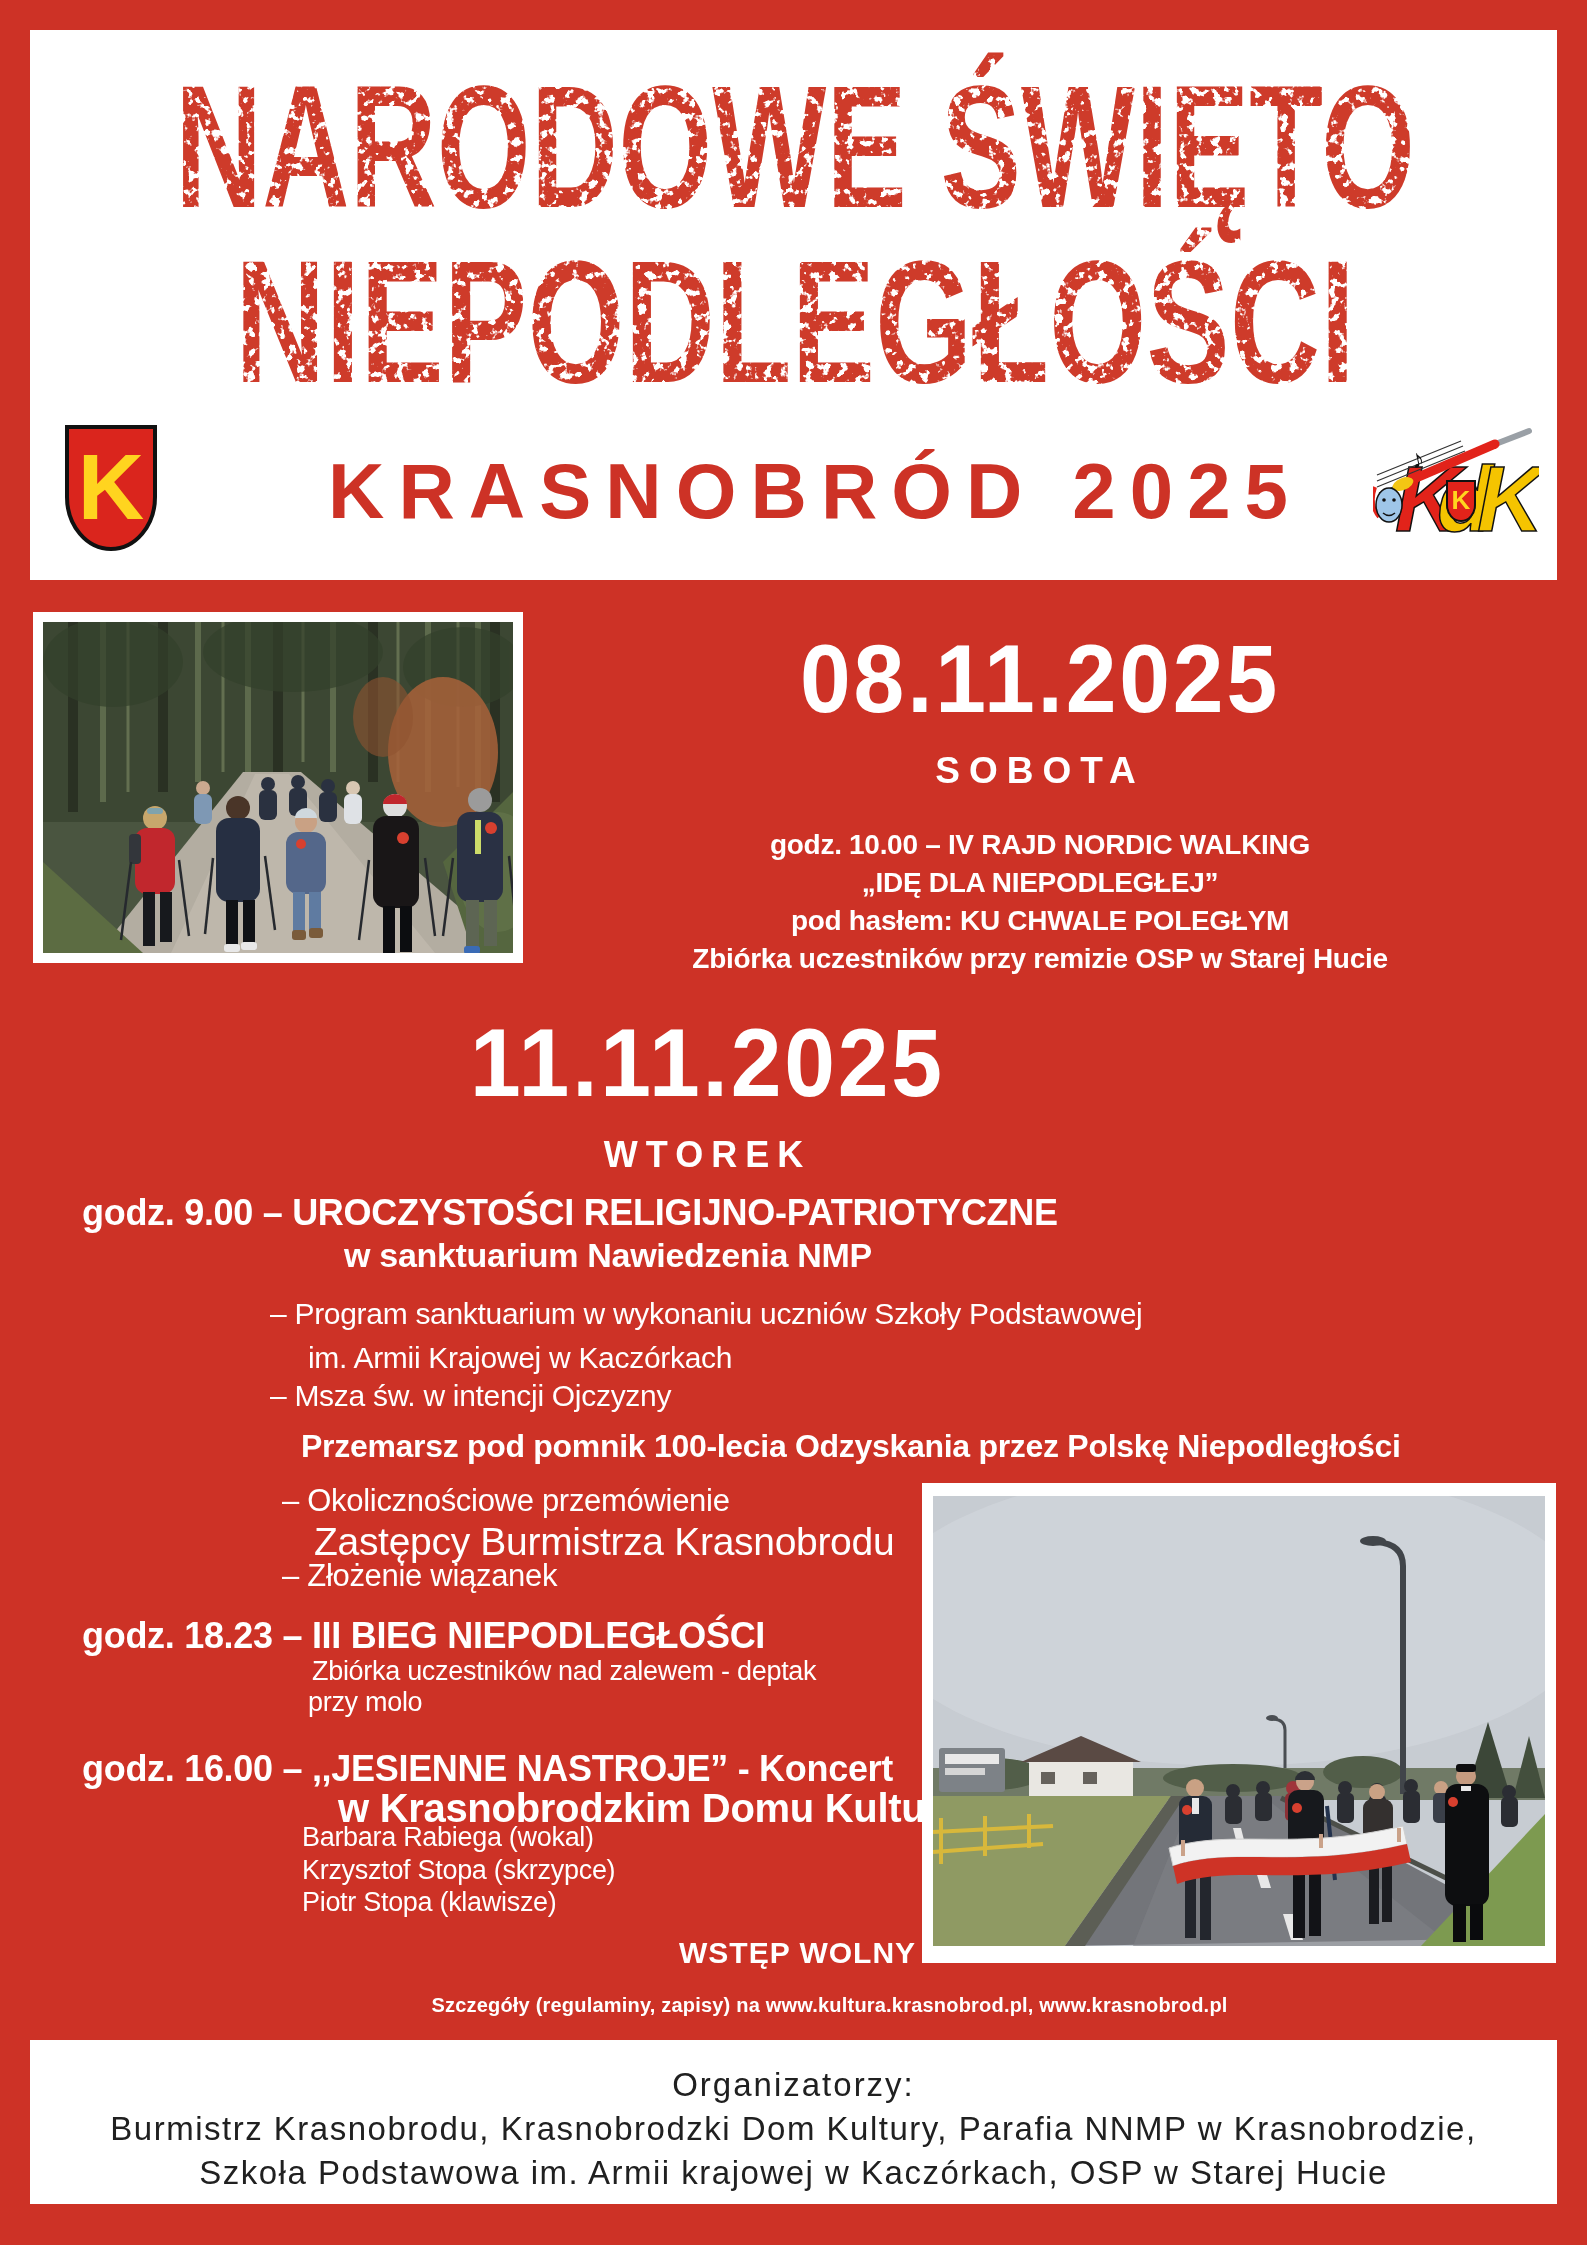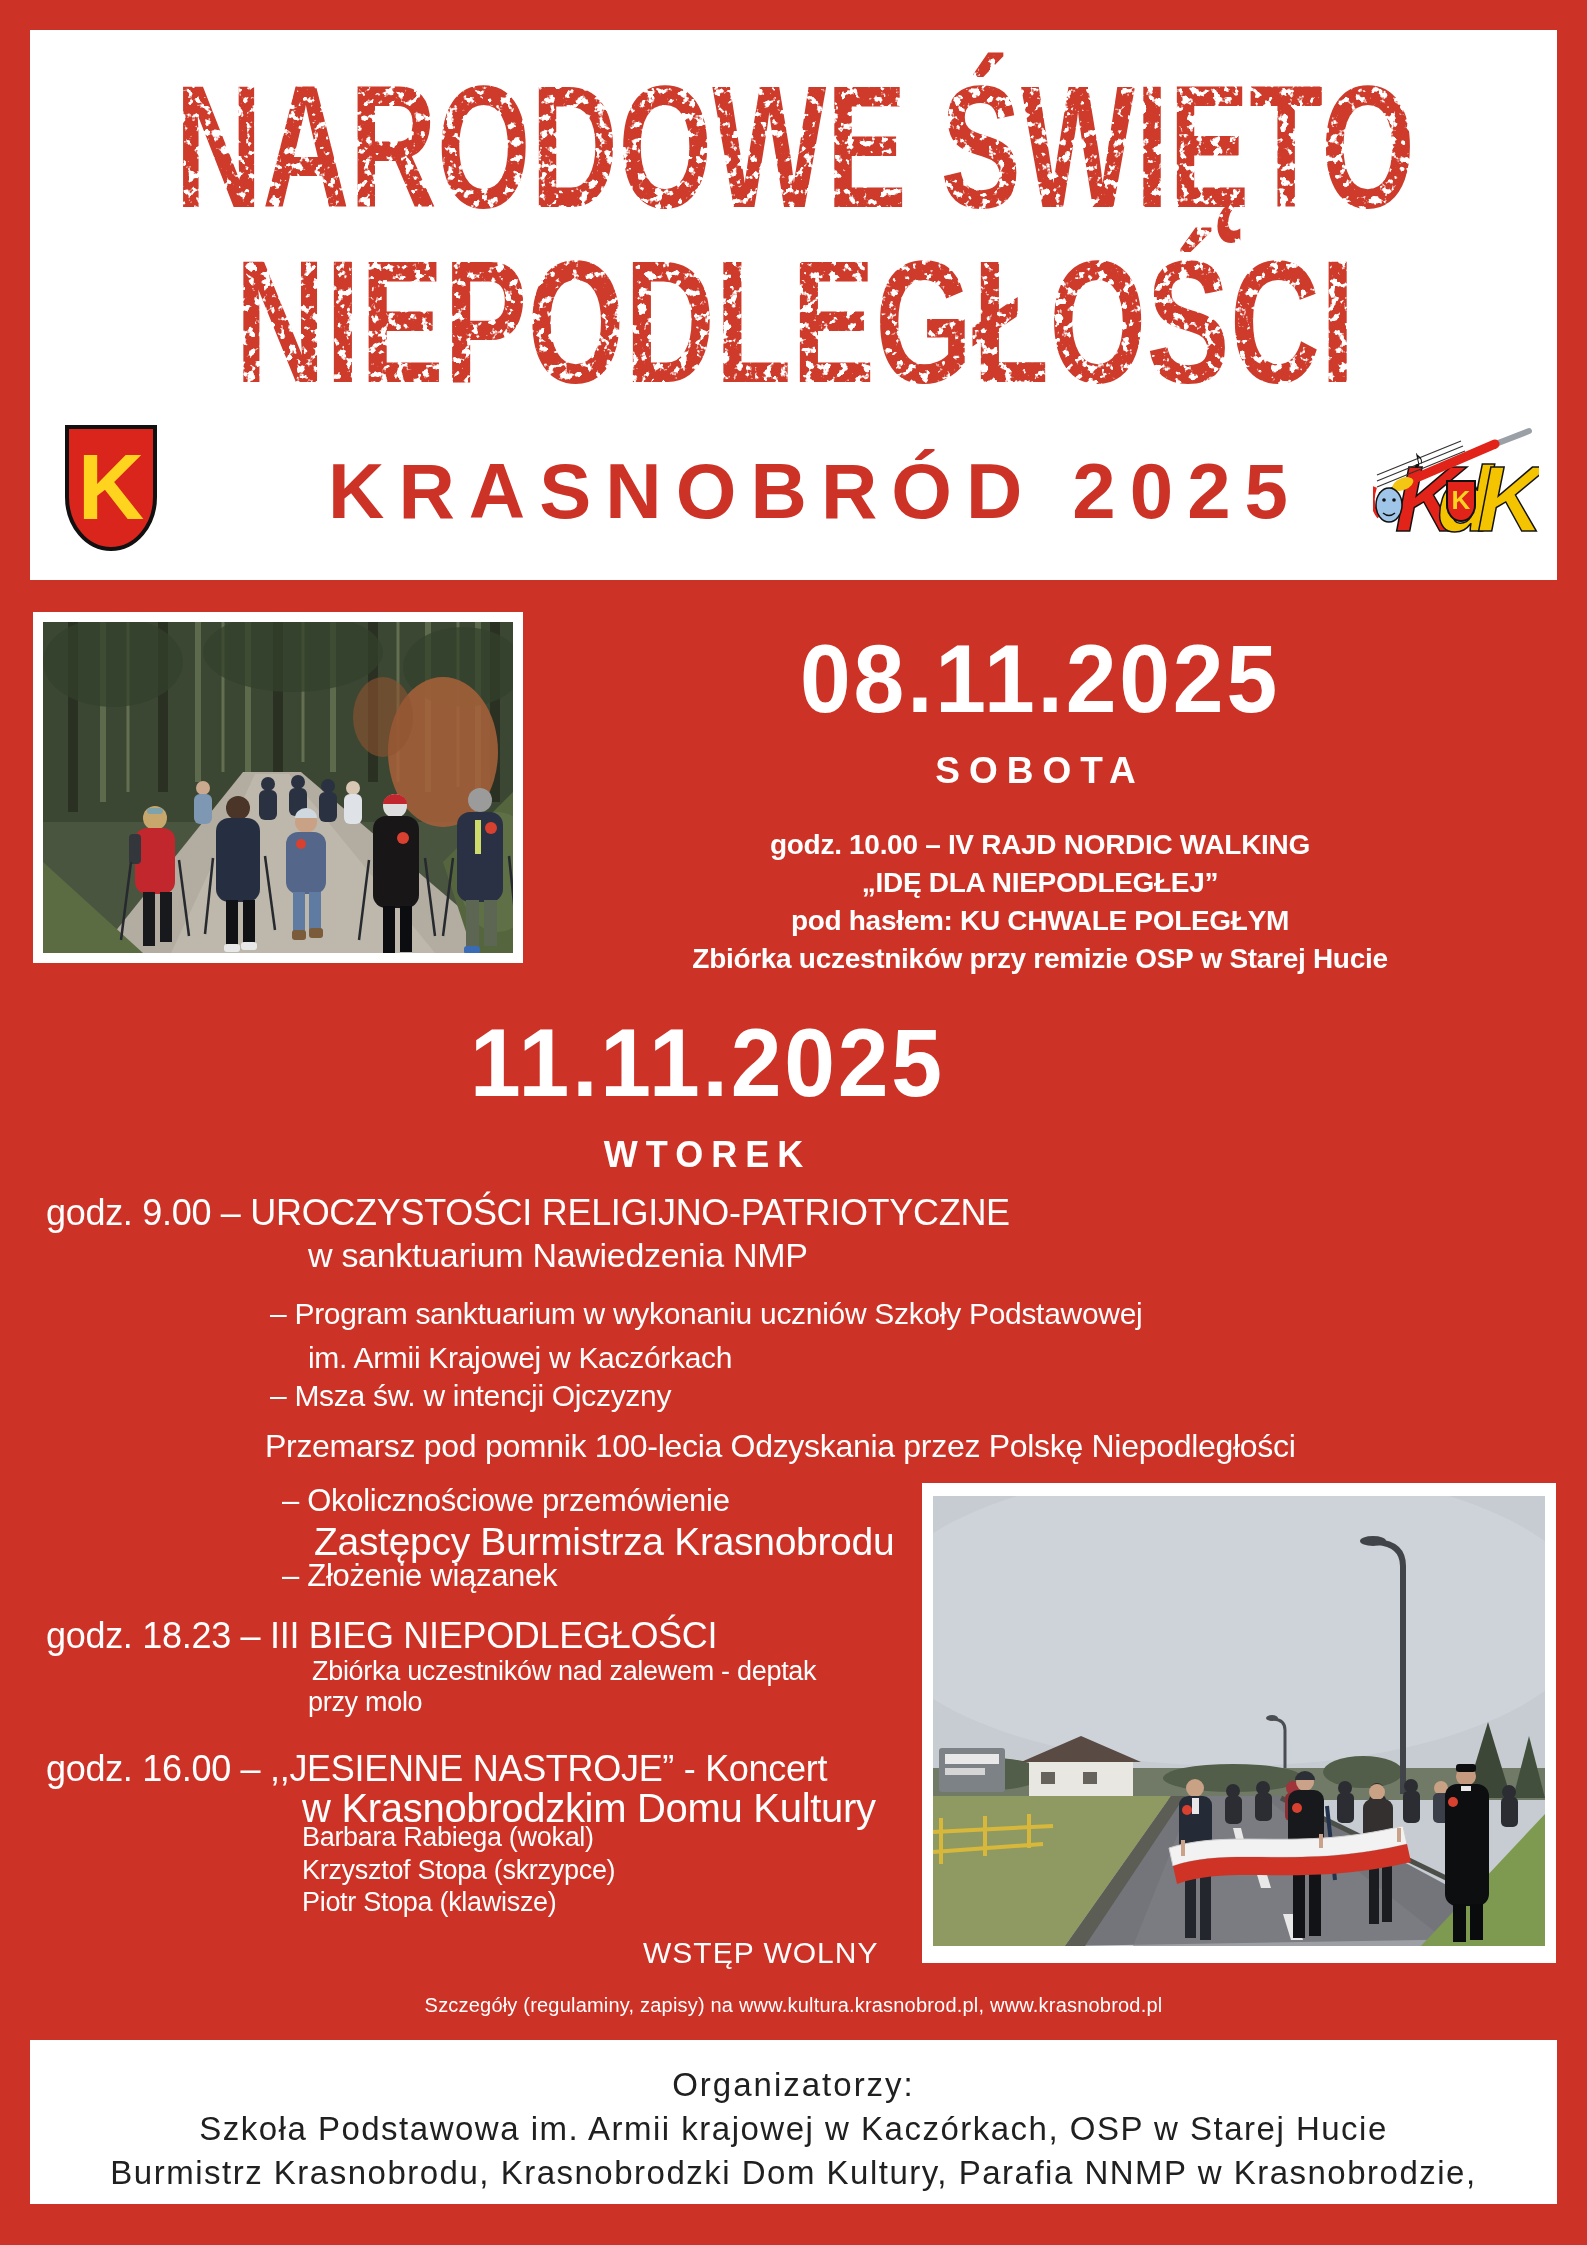--- a/index.html
+++ b/index.html
@@ -15,21 +15,21 @@
     position:absolute;left:30px;top:30px;width:1527px;height:550px;
     background:#ffffff;
   }
   .big-date{
     font-size:96px;font-weight:700;letter-spacing:3px;
     transform:scaleX(.95);transform-origin:center;white-space:nowrap;
   }
   .day-name{font-size:37px;font-weight:700;letter-spacing:9px;margin-top:16px;}
   .sat-lines{margin-top:34px;font-size:28px;font-weight:700;line-height:38px;letter-spacing:-0.3px;}
   .sched{white-space:nowrap;color:#fff;letter-spacing:-0.3px;}
-  .w700{font-weight:400;}
+  .w700{font-weight:700;margin-left:36px;}
   .photo-frame{background:#ffffff;box-sizing:border-box;}
   .footer{
     position:absolute;left:30px;top:2040px;width:1527px;height:164px;
     background:#ffffff;color:#202020;text-align:center;
   }
   .footer-heading{padding-top:26px;font-size:33px;letter-spacing:2px;}
   .footer-line{font-size:33px;letter-spacing:1.5px;margin-top:6px;line-height:38px;}
   svg text{font-family:"Liberation Sans",sans-serif;}
 </style>
 </head>
@@ -336,17 +336,17 @@
         <path d="M388,352 L388,338" stroke="#caa289" stroke-width="4"></path>
         <path d="M466,346 L466,332" stroke="#caa289" stroke-width="4"></path>
       </g>
     </svg>
   </div>
 
   <div class="abs white center w700" style="left:0;top:1994px;width:1587px;font-size:20px;letter-spacing:.2px;">Szczegóły (regulaminy, zapisy) na www.kultura.krasnobrod.pl, www.krasnobrod.pl</div>
 
   <div class="footer">
     <div class="footer-heading">Organizatorzy:</div>
+    <div class="footer-line">Burmistrz Krasnobrodu, Krasnobrodzki Dom Kultury, Parafia NNMP w Krasnobrodzie,</div>
     <div class="footer-line">Szkoła Podstawowa im. Armii krajowej w Kaczórkach, OSP w Starej Hucie</div>
-    <div class="footer-line">Burmistrz Krasnobrodu, Krasnobrodzki Dom Kultury, Parafia NNMP w Krasnobrodzie,</div>
   </div>
 
 </div>
 
 </body></html>

